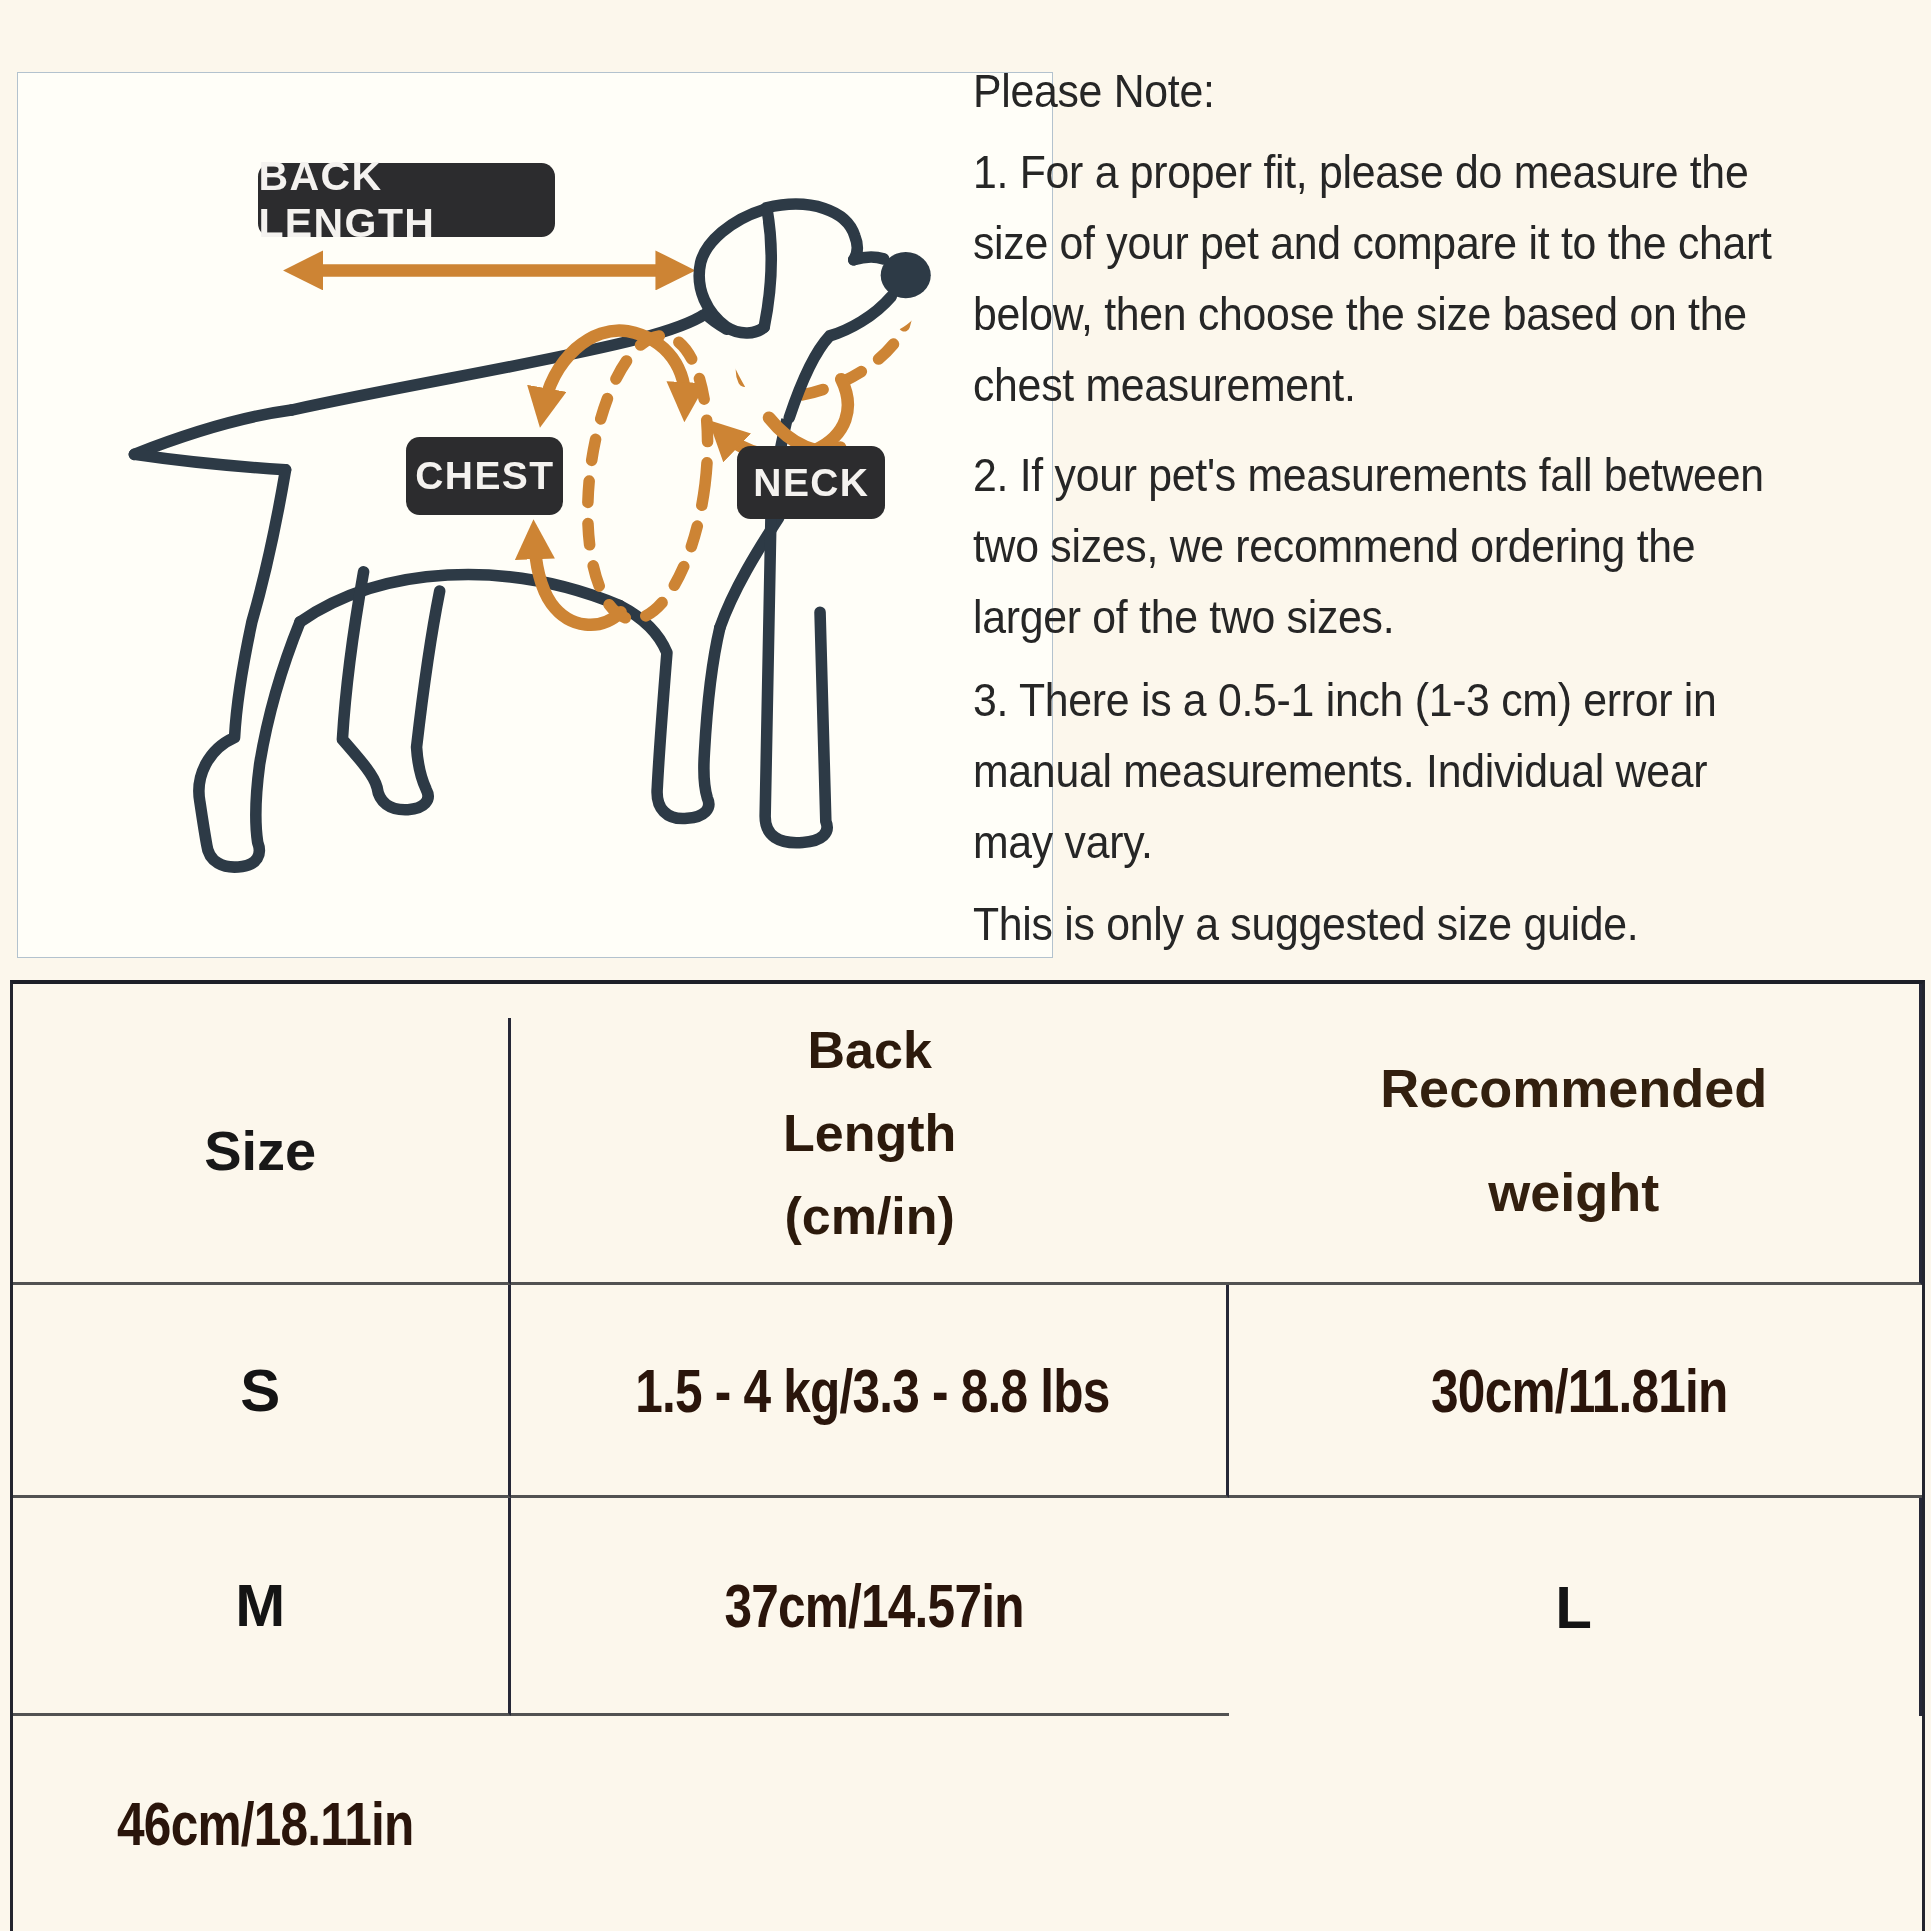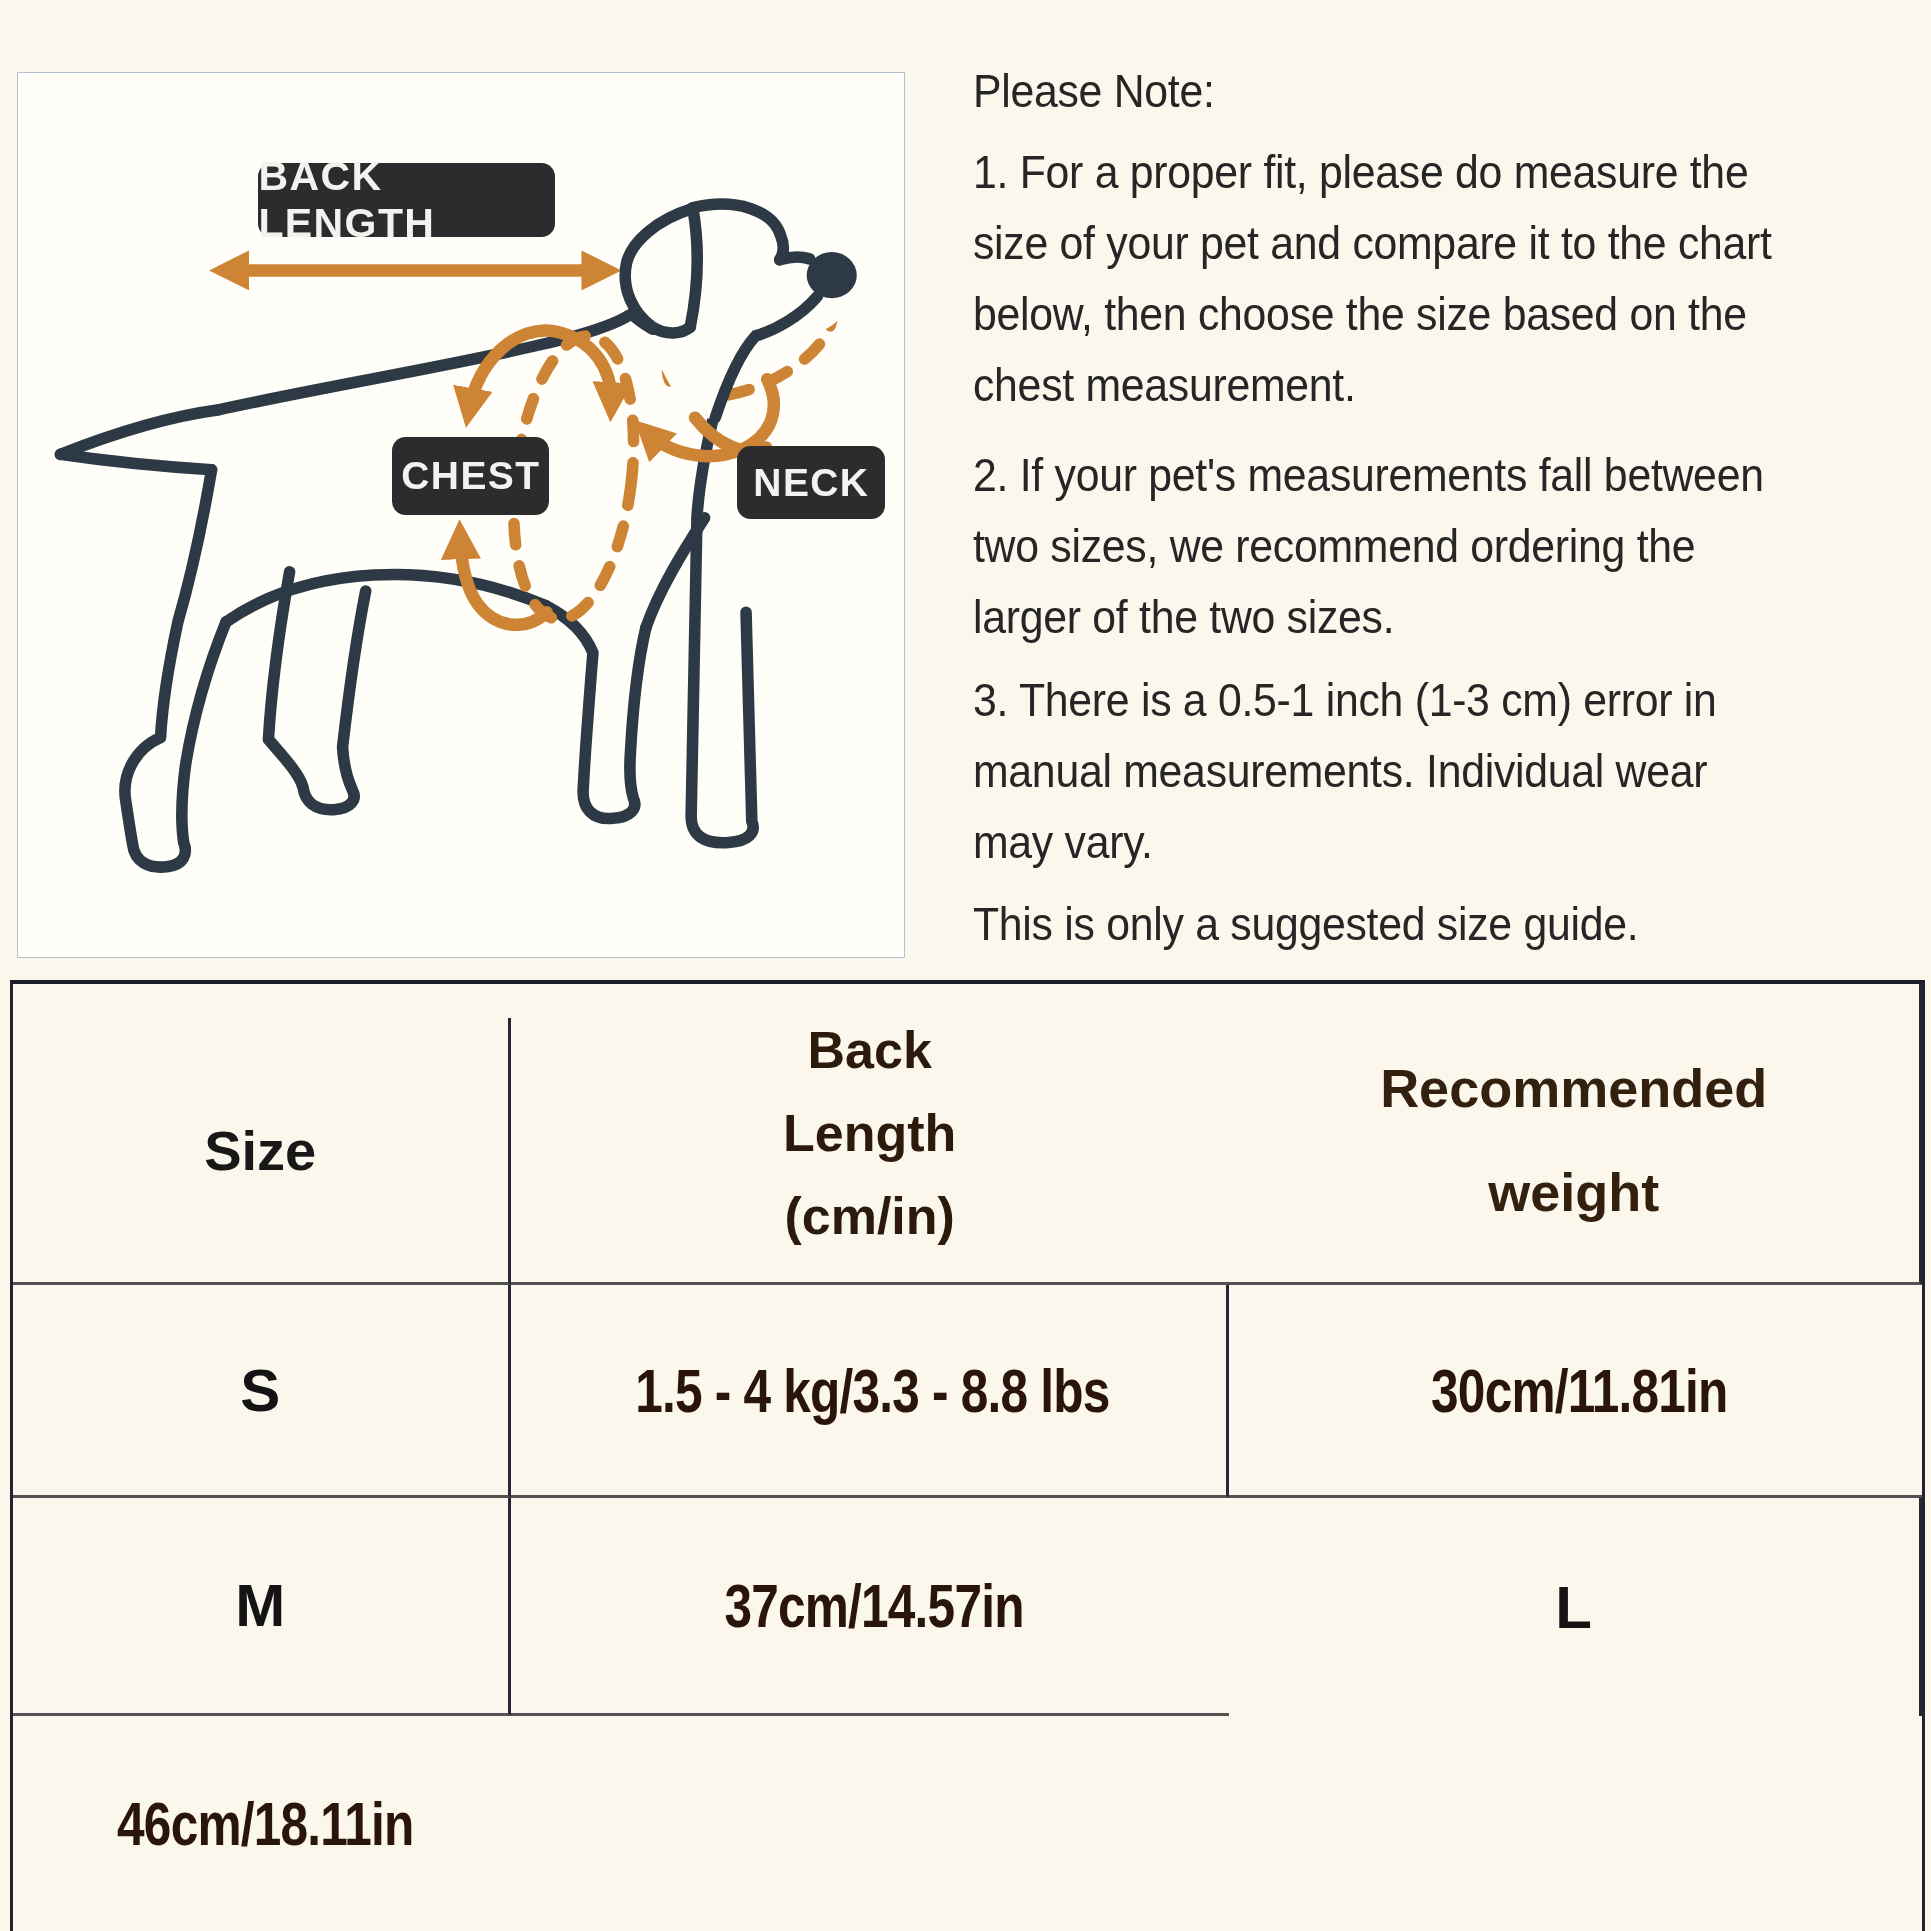--- a/index.html
+++ b/index.html
@@ -4,31 +4,31 @@
 <style>
   html,body{margin:0;padding:0;}
   body{
     width:1931px;height:1931px;position:relative;overflow:hidden;
     background:#fcf7ec;
     font-family:"Liberation Sans",sans-serif;
     color:#272727;
   }
   
   .diagram-panel{
-    position:absolute;left:17.4px;top:72px;width:888px;height:886px;
+    position:absolute;left:17.4px;top:72px;width:1036px;height:886px;
     background:#fffef8;border:1.9px solid #b3c2ce;box-sizing:border-box;
   }
   .dog-svg{position:absolute;left:0;top:0;width:100%;height:100%;}
   .measure-label{
     position:absolute;display:flex;align-items:center;justify-content:center;
     background:#2c2c2e;color:#f4f2ef;font-weight:bold;border-radius:13.5px;
     letter-spacing:1.4px;z-index:5;
   }
   .lbl-backlength{left:240px;top:90px;width:297px;height:74px;font-size:41px;}
-  .lbl-chest{left:374px;top:364px;width:157px;height:78px;font-size:39px;}
+  .lbl-chest{left:388px;top:364px;width:157px;height:78px;font-size:39px;}
   .lbl-neck{left:719px;top:373px;width:148px;height:73px;font-size:39px;}
   
   .note{position:absolute;left:973px;top:56px;width:966px;}
   .note-inner{transform:scaleX(0.93);transform-origin:0 0;width:1043px;}
   .note-title,.note p{
     margin:0;font-size:46px;line-height:71px;color:#262626;
     white-space:pre;letter-spacing:-0.3px;
   }
   .note p.m10{margin-top:9.7px;}
   .note p.m20{margin-top:19.3px;}

